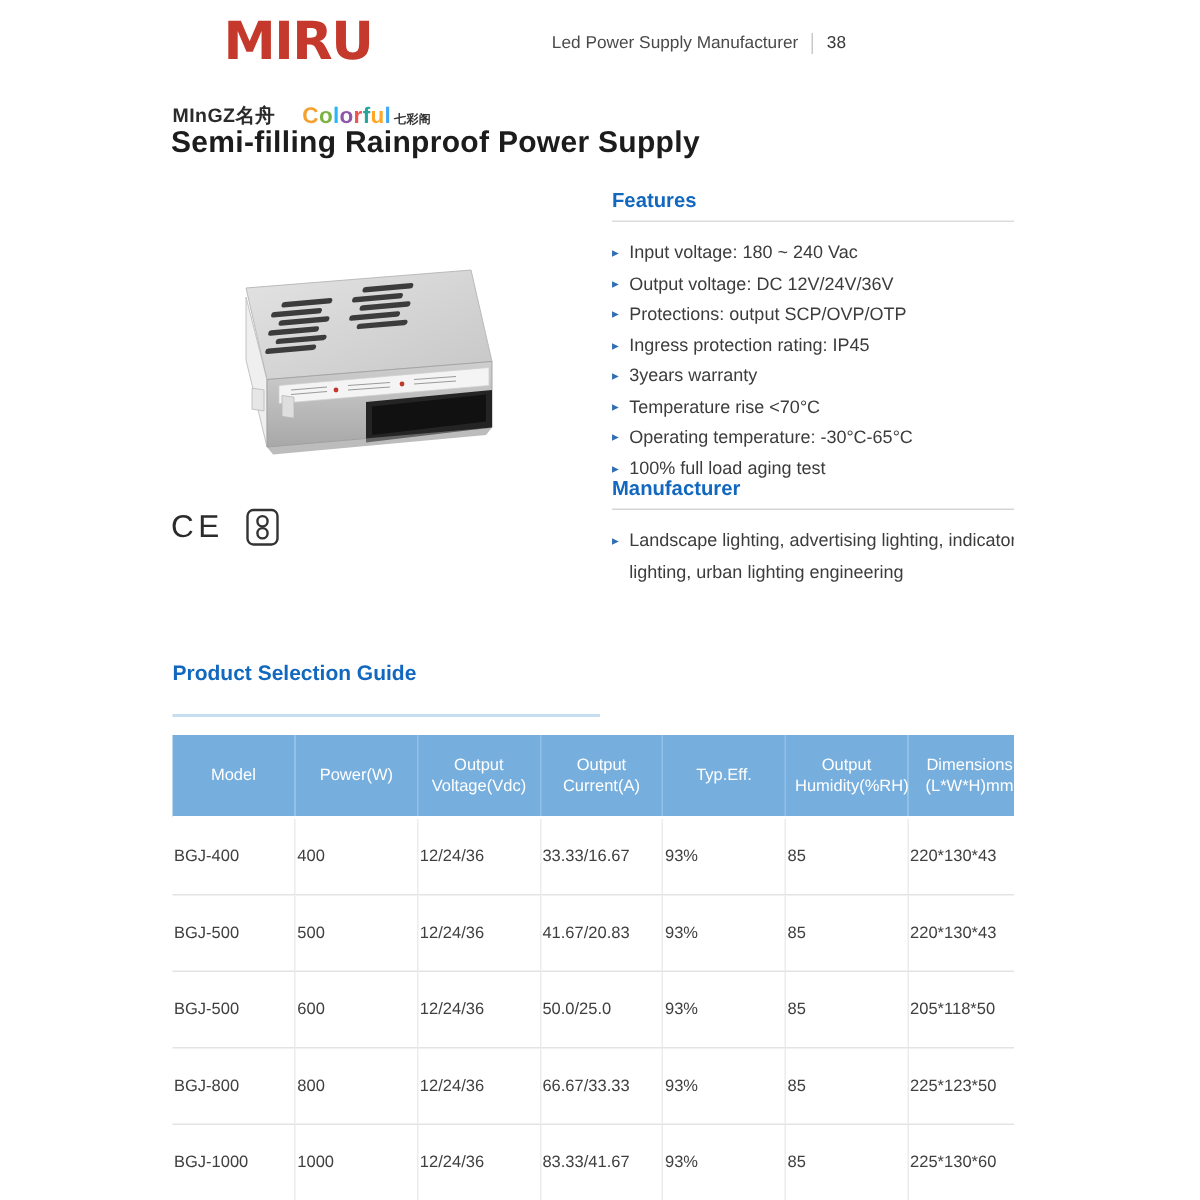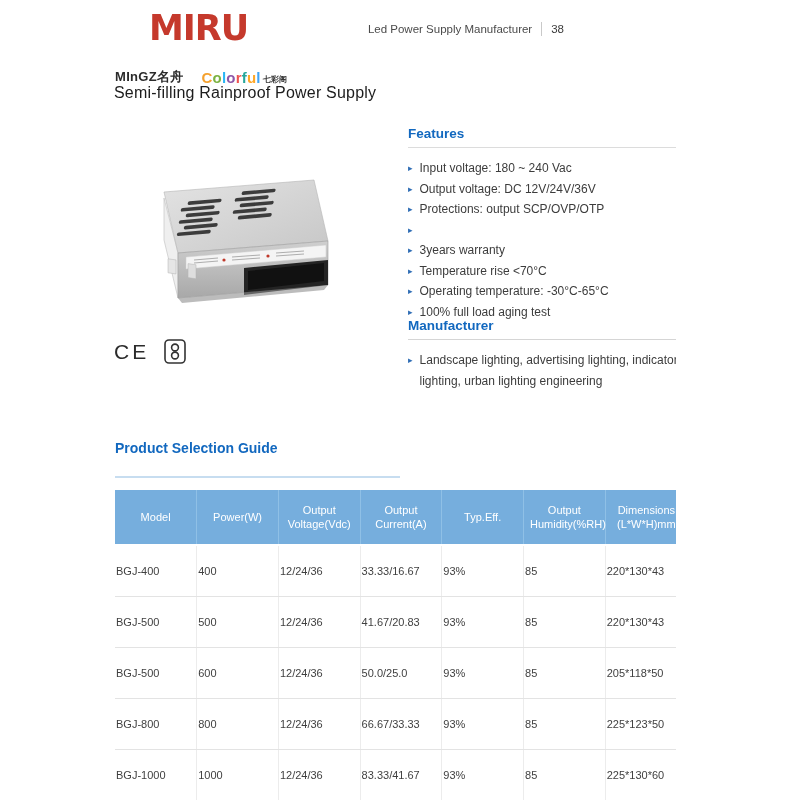--- a/index.html
+++ b/index.html
@@ -13,21 +13,21 @@
              font-size:11.5px;color:#4a4a4a;}
   .hdr-sep{width:1px;height:14px;background:#c9c9c9;margin:0 9px;}
   .hdr-page{color:#3a3a3a;}
 
   
   .brand-row{position:absolute;left:115px;top:68px;display:flex;align-items:center;gap:18px;}
   .mingz{font-size:13px;font-weight:700;color:#2b2b2b;letter-spacing:.3px;}
   .colorful{font-size:15px;font-weight:800;letter-spacing:.2px;display:flex;align-items:flex-end;}
   .colorful-suffix{font-size:8px;color:#333;font-weight:700;margin-left:2px;padding-bottom:1px;}
 
-  .doc-title{position:absolute;left:114px;top:84px;font-size:16px;font-weight:400;
+  .doc-title{position:absolute;left:114px;top:84px;font-size:20px;font-weight:700;
              color:#1c1c1c;letter-spacing:.2px;}
 
   
   .sect{position:absolute;left:408px;width:280px;}
   .sect-h{font-size:13.5px;font-weight:800;color:#1268bf;padding-bottom:6px;
           border-bottom:1px solid #dcdcdc;}
   .sect ul{list-style:none;margin:10px 0 0 0;padding:0;}
   .sect li{display:flex;font-size:12px;line-height:20.5px;color:#3c3c3c;}
   .blt{color:#2f6db5;font-size:9px;line-height:20.5px;margin-right:7px;flex:0 0 auto;}
 
@@ -153,20 +153,21 @@
         <li>
           <span class="blt">▸</span>
           <span>Output voltage: DC 12V/24V/36V</span>
         </li>
         <li>
           <span class="blt">▸</span>
           <span>Protections: output SCP/OVP/OTP</span>
         </li>
         <li>
           <span class="blt">▸</span>
+          <span>Ingress protection rating: IP45</span>
         </li>
         <li>
           <span class="blt">▸</span>
           <span>3years warranty</span>
         </li>
         <li>
           <span class="blt">▸</span>
           <span>Temperature rise &lt;70°C</span>
         </li>
         <li>

